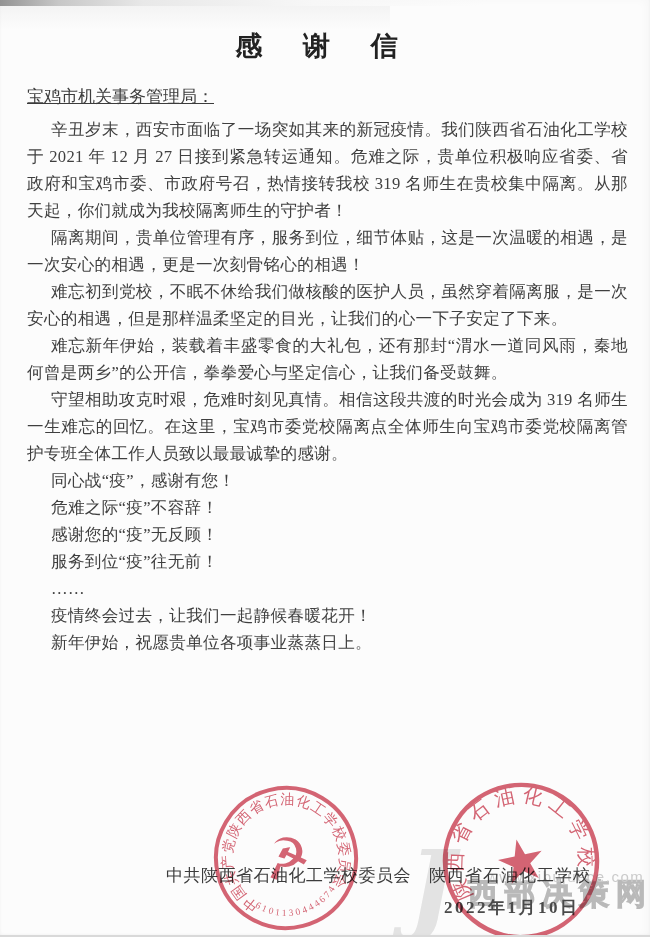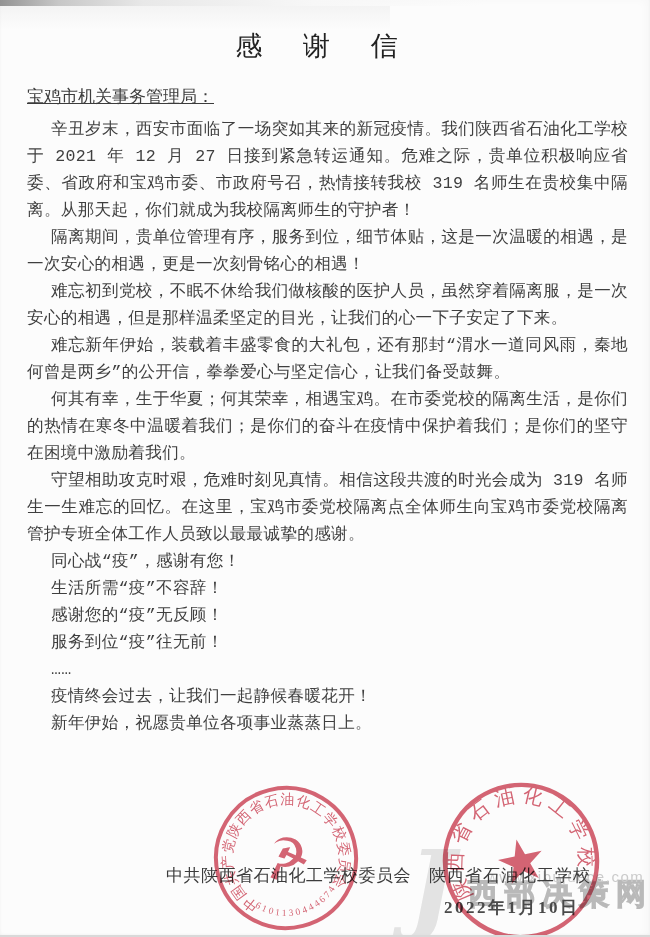--- a/index.html
+++ b/index.html
@@ -4,24 +4,24 @@
 <style>
   html,body{margin:0;padding:0;}
   body{width:650px;height:937px;background:#e9e9e9;font-family:"Liberation Serif","DejaVu Serif",serif;}
   .page{position:relative;width:650px;height:937px;background:#fcfcfc;overflow:hidden;
         box-shadow:inset -4px 0 8px rgba(0,0,0,0.025), inset 0 -2px 3px rgba(0,0,0,0.05);}
   .scan-edge-top{position:absolute;top:0;left:0;width:100%;height:6px;
         background:linear-gradient(to right,#939393 0%,#c7c7c7 9%,#e8e8e8 22%,#f7f7f7 48%,rgba(250,250,250,0) 75%);}
   .scan-edge-top2{position:absolute;top:6px;left:0;width:60%;height:24px;opacity:.35;
         background:linear-gradient(to bottom,#e3e3e3,rgba(250,250,250,0));}
   .scan-edge-bottom{position:absolute;bottom:0;left:0;width:100%;height:2px;background:#d9d9d9;}
-  .title{margin:30px 0 0 0;text-align:center;font-size:27px;font-weight:400;color:#222;
+  .title{margin:30px 0 0 0;text-align:center;font-size:27px;font-weight:700;color:#222;
         letter-spacing:17px;line-height:32px;}
   .salutation{margin:21px 0 0 27px;font-size:17px;color:#3c3c3c;line-height:27px;text-decoration:underline;}
-  .body{margin:6px 22px 0 27px;font-family:Liberation Mono, monospace;}
+  .body{margin:6px 22px 0 27px;}
   .para{margin:0;font-size:16.6px;line-height:27px;color:#3f3f3f;text-indent:24px;
         text-align:justify;letter-spacing:0.3px;}
   .sig{position:absolute;font-size:17px;color:#3c3c3c;white-space:nowrap;}
   .sig-left{left:166px;top:864px;letter-spacing:0.5px;}
   .sig-right{left:429px;top:864px;letter-spacing:1px;}
   .date{position:absolute;left:444px;top:896px;font-size:17px;color:#4a4a4a;
         letter-spacing:2.5px;white-space:nowrap;font-weight:bold;}
   .seal{position:absolute;mix-blend-mode:multiply;opacity:.85;}
   .seal-left{left:206px;top:778px;}
   .seal-right{left:436px;top:776px;}
@@ -43,24 +43,23 @@
 
   <h1 class="title">感 谢 信</h1>
 
   <div class="salutation">宝鸡市机关事务管理局：</div>
 
   <div class="body">
     <p class="para">辛丑岁末，西安市面临了一场突如其来的新冠疫情。我们陕西省石油化工学校于 2021 年 12 月 27 日接到紧急转运通知。危难之际，贵单位积极响应省委、省政府和宝鸡市委、市政府号召，热情接转我校 319 名师生在贵校集中隔离。从那天起，你们就成为我校隔离师生的守护者！</p>
     <p class="para">隔离期间，贵单位管理有序，服务到位，细节体贴，这是一次温暖的相遇，是一次安心的相遇，更是一次刻骨铭心的相遇！</p>
     <p class="para">难忘初到党校，不眠不休给我们做核酸的医护人员，虽然穿着隔离服，是一次安心的相遇，但是那样温柔坚定的目光，让我们的心一下子安定了下来。</p>
     <p class="para">难忘新年伊始，装载着丰盛零食的大礼包，还有那封“渭水一道同风雨，秦地何曾是两乡”的公开信，拳拳爱心与坚定信心，让我们备受鼓舞。</p>
-    <p class="para">何其有幸，生于华夏；何其荣幸，相遇宝鸡。在市委党校的隔离生活，是你们的热情在寒冬中温暖着我们；是你们的奋斗在疫情中保护着我们；是你们的坚守在困境中激励着我们。</p>
     <p class="para">守望相助攻克时艰，危难时刻见真情。相信这段共渡的时光会成为 319 名师生一生难忘的回忆。在这里，宝鸡市委党校隔离点全体师生向宝鸡市委党校隔离管护专班全体工作人员致以最最诚挚的感谢。</p>
     <p class="para">同心战“疫”，感谢有您！</p>
-    <p class="para">生活所需“疫”不容辞！</p>
+    <p class="para">危难之际“疫”不容辞！</p>
     <p class="para">感谢您的“疫”无反顾！</p>
     <p class="para">服务到位“疫”往无前！</p>
     <p class="para">……</p>
     <p class="para">疫情终会过去，让我们一起静候春暖花开！</p>
     <p class="para">新年伊始，祝愿贵单位各项事业蒸蒸日上。</p>
   </div>
 
   <div class="wm-logo">J</div>
   <div class="wm-name">西部决策网</div>
   <div class="wm-url">www.xibujuece.com</div>

